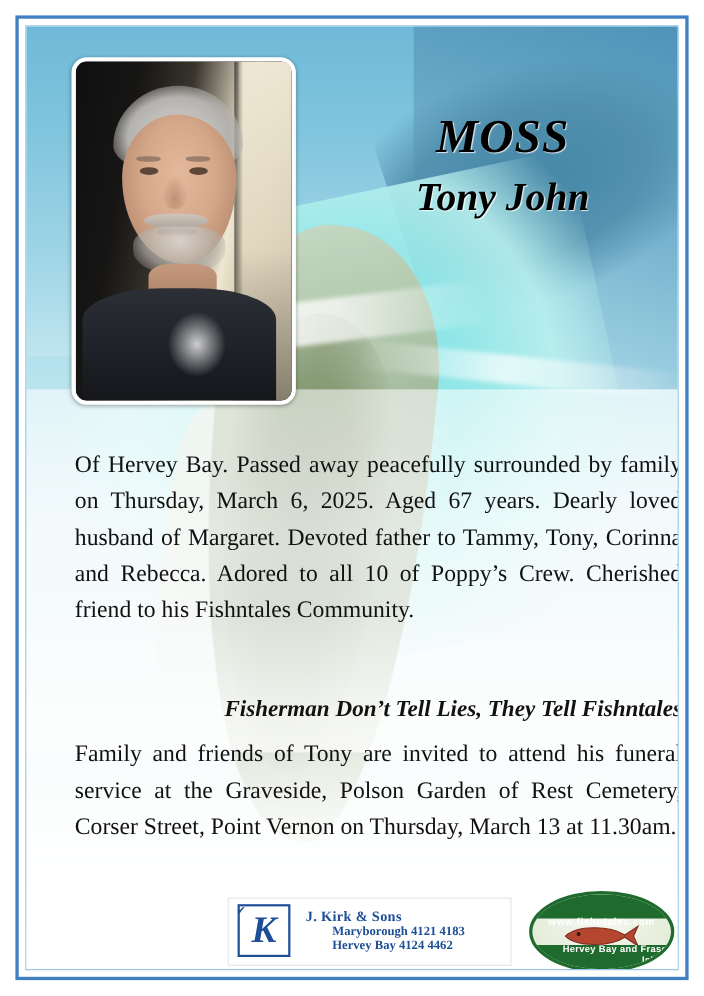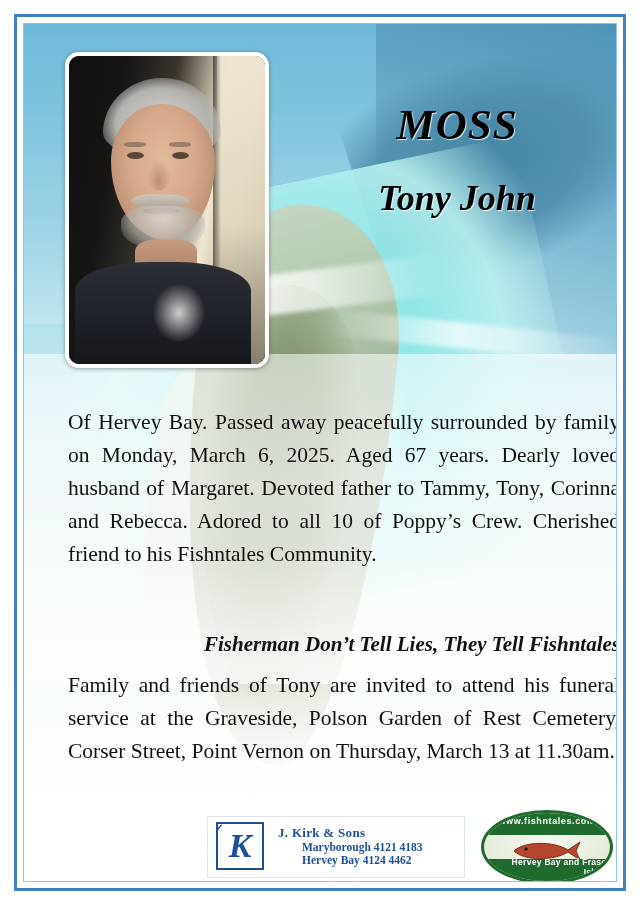--- a/index.html
+++ b/index.html
@@ -261,21 +261,21 @@
     letter-spacing: 1px;
     line-height: 1.05;
     text-shadow: 1px 1px 1px rgba(255,255,255,.8);
   }
   .h-given {
     font-family: "Liberation Serif", serif;
     font-weight: bold;
     font-style: italic;
     font-size: 36px;
     line-height: 1.05;
-    margin-top: 33px;
+    margin-top: 14px;
     text-shadow: 1px 1px 1px rgba(255,255,255,.8);
   }
   .h-nick {
     font-family: "Liberation Serif", serif;
     font-weight: bold;
     font-style: italic;
     font-size: 36px;
     line-height: 1.05;
     margin-top: 20px;
     text-shadow: 1px 1px 1px rgba(255,255,255,.8);
@@ -396,21 +396,21 @@
     border-radius: 100% 100% 0 0 / 100% 100% 0 0;
   }
   .fish-bottom {
     position: absolute;
     left: 0; right: 0; bottom: 0; height: 22px;
     background: #1f6b2e;
     border-radius: 0 0 100% 100% / 0 0 100% 100%;
   }
   .fish-url {
     position: absolute;
-    left: 0; right: 0; top: 3px;
+    left: 0; right: 0; top: 20px;
     text-align: center;
     color: #ffffff;
     font-family: "Liberation Sans", sans-serif;
     font-size: 9px;
     font-weight: bold;
     letter-spacing: .6px;
   }
   .fish-sub {
     position: absolute;
     left: 0; right: 0; bottom: 4px;
@@ -469,21 +469,21 @@
             <div class="p-shirt"></div>
             <div class="p-shirt-hi"></div>
           </div>
         </div>
 
         <div class="heading">
           <div class="h-surname">MOSS</div>
           <div class="h-given">Tony John</div>
         </div>
 
-        <div class="body-text">Of Hervey Bay. Passed away peacefully surrounded by family on Monday, March 6, 2025. Aged 67 years. Dearly loved husband of Margaret. Devoted father to Tammy, Tony, Corinna and Rebecca. Adored to all 10 of Poppy’s Crew. Cherished friend to his Fishntales Community.</div>
+        <div class="body-text">Of Hervey Bay. Passed away peacefully surrounded by family on Thursday, March 6, 2025. Aged 67 years. Dearly loved husband of Margaret. Devoted father to Tammy, Tony, Corinna and Rebecca. Adored to all 10 of Poppy’s Crew. Cherished friend to his Fishntales Community.</div>
 
         <div class="motto">Fisherman Don’t Tell Lies, They Tell Fishntales</div>
 
         <div class="service-text">Family and friends of Tony are invited to attend his funeral service at the Graveside, Polson Garden of Rest Cemetery, Corser Street, Point Vernon on Thursday,  March 13 at 11.30am.</div>
 
         <div class="funeral-logo">
           <div class="fl-mark">
             <div class="kletter">K</div>
             <div class="tick">✔</div>
           </div>

